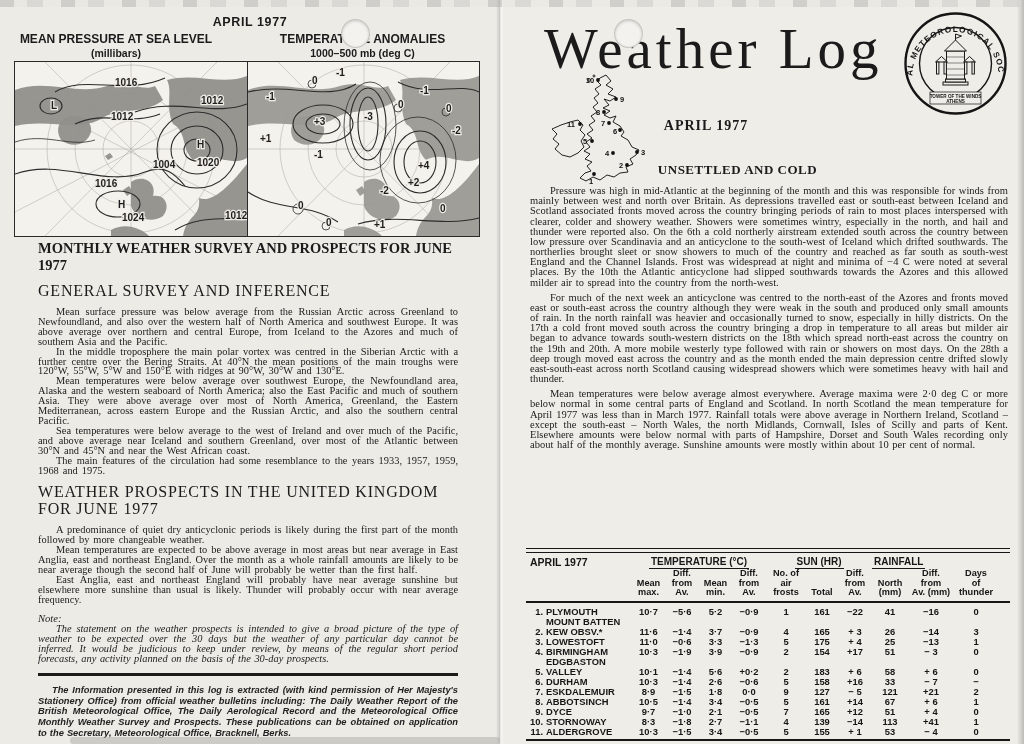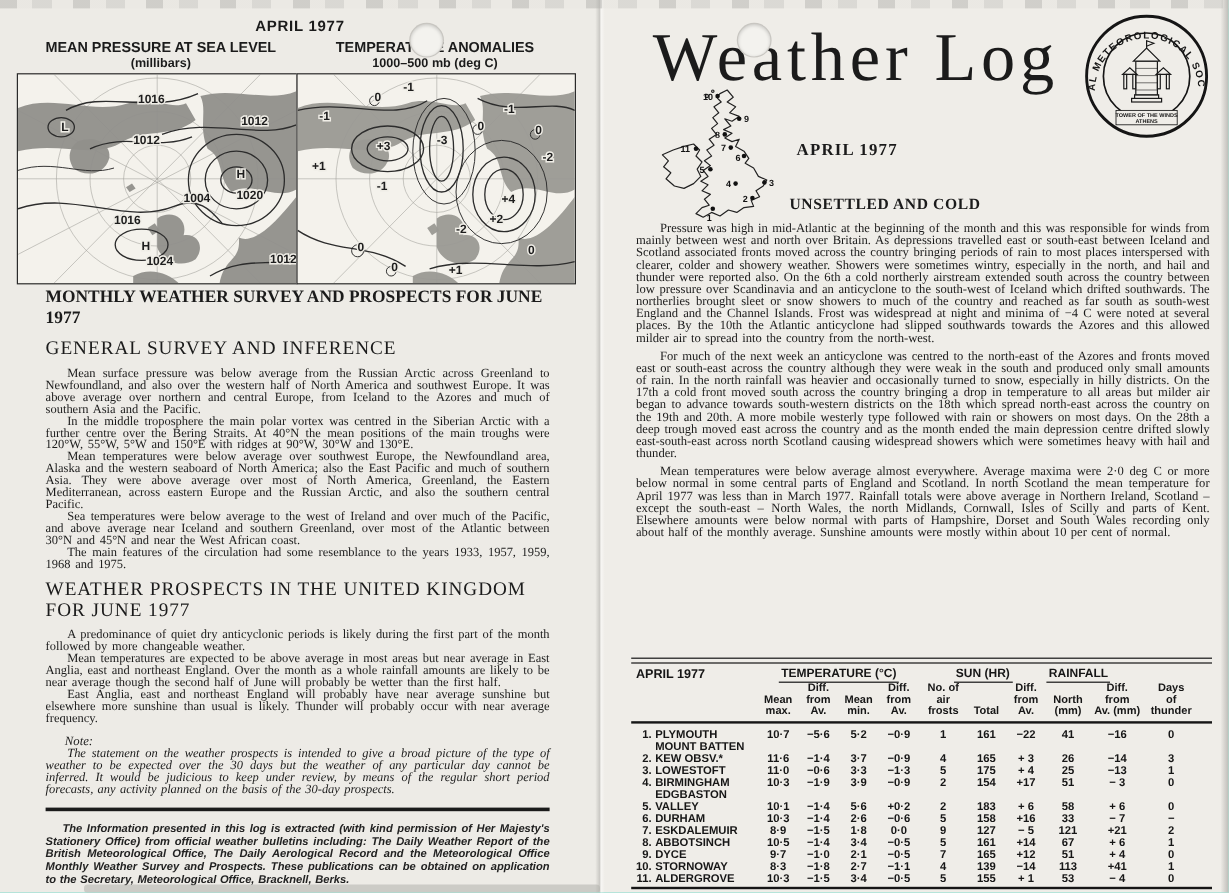--- a/index.html
+++ b/index.html
@@ -1,53 +1,53 @@
 <!DOCTYPE html>
 <html><head>
 <meta charset="utf-8">
 <style>
   html,body{margin:0;padding:0;background:#c9c8c4;}
   #stage{position:relative;width:1024px;height:744px;overflow:hidden;
-         background:#5eead4;font-family:"Liberation Serif",serif;color:#1b1b1b;}
+         background:#ffffff;font-family:"Liberation Serif",serif;color:#1b1b1b;}
   .page{position:absolute;top:0;height:744px;}
   #page-left{left:0;width:500px;background:#edebe6;}
   #page-right{left:500px;width:524px;background:#efede8;overflow:hidden;}
   .fold{position:absolute;left:496px;top:0;width:8px;height:744px;
         background:linear-gradient(90deg,rgba(0,0,0,0),rgba(0,0,0,.14) 45%,rgba(255,255,255,.5) 62%,rgba(0,0,0,0));}
   .edge-top{position:absolute;top:0;left:0;width:1024px;height:7px;opacity:.5;
         background:repeating-linear-gradient(90deg,#b2b1ad 0 14px,#e6e4df 14px 27px,#c6c5c1 27px 43px,#e9e7e2 43px 61px);}
   .edge-right{position:absolute;right:0;top:0;width:7px;height:744px;opacity:.7;
         background:linear-gradient(270deg,#a8a6a2,rgba(233,231,226,0));}
   .edge-bottom{position:absolute;left:70px;top:737px;width:430px;height:7px;background:#b1b0ac;opacity:.55;border-radius:3px;}
   .punch{position:absolute;width:27px;height:27px;border-radius:50%;background:#f3f2ee;
          box-shadow:0 0 0 1px #c8c6c1, inset 0 1px 3px rgba(0,0,0,.18);}
 
   
   .lp-month{position:absolute;top:15px;left:0;width:500px;text-align:center;
             font:bold 12.5px "Liberation Sans",sans-serif;letter-spacing:.6px;}
   .map-title{position:absolute;top:33px;text-align:center;font:bold 12px/1.15 "Liberation Sans",sans-serif;}
-  #mt1{left:18px;width:232px;} #mt2{left:247px;width:231px;}
+  #mt1{left:0;width:232px;} #mt2{left:247px;width:231px;}
   .map-sub{font:bold 10.5px "Liberation Sans",sans-serif;}
   .mapbox{position:absolute;top:61px;height:174px;border:1px solid #2a2a2a;background:#f4f2ec;}
   #mb1{left:14px;width:232px;} #mb2{left:247px;width:231px;}
   .mapbox svg{display:block;width:100%;height:100%;}
   .land{fill:#908f8b;stroke:none;opacity:.95;}
   .land2{fill:#9a9994;stroke:none;opacity:.95;}
   .iso{fill:none;stroke:#2c2c2c;stroke-width:1.1;}
   .iso-thin{fill:none;stroke:#2c2c2c;stroke-width:.8;}
   .grat{fill:none;stroke:#6f6f6b;stroke-width:.45;opacity:.65;}
   .mlabel{font:700 10px "Liberation Sans",sans-serif;fill:#1d1d1d;
           paint-order:stroke;stroke:#efede6;stroke-width:2.4px;}
   .lp-text{position:absolute;top:240px;left:38px;width:420px;}
   .h-survey{font:bold 14.5px/1.2 "Liberation Serif",serif;margin:0 0 6px;}
   .p-intro{font-style:italic;font-size:10.6px;line-height:1.05;text-align:justify;
            text-indent:18px;margin:0 0 7px;word-spacing:2px;}
   .h-section{font:400 16px/1.05 "Liberation Serif",serif;letter-spacing:.8px;margin:8px 0 7px;}
   .p-body{font-size:10.4px;line-height:.96;text-align:justify;text-indent:18px;margin:0;word-spacing:1.4px;}
-  .p-note-label{font-style:italic;font-size:10.6px;margin:8px 16px 0;}
+  .p-note-label{font-style:italic;font-size:10.6px;margin:8px 0 0;}
   .p-note{font-style:italic;font-size:10.4px;line-height:.98;text-align:justify;text-indent:18px;margin:0;word-spacing:1px;}
   .lp-rule{border:0;border-top:3px solid #1b1b1b;margin:8px 0 6px;}
   .lp-footer{font:italic bold 9.3px/1.15 "Liberation Sans",sans-serif;text-align:justify;text-indent:14px;word-spacing:.5px;color:#222;}
 
   
   .rp-title{position:absolute;top:20px;left:44px;font:400 57px/1 "Liberation Serif",serif;letter-spacing:4px;}
   .rp-logo{position:absolute;top:11px;left:403px;width:105px;height:105px;}
   .ring{font:700 8.2px "Liberation Sans",sans-serif;letter-spacing:1.1px;fill:#151515;}
   .logo-cap{font:700 4.6px "Liberation Sans",sans-serif;fill:#151515;text-anchor:middle;}
   .rp-ukmap{position:absolute;top:74px;left:40px;width:120px;height:128px;}

